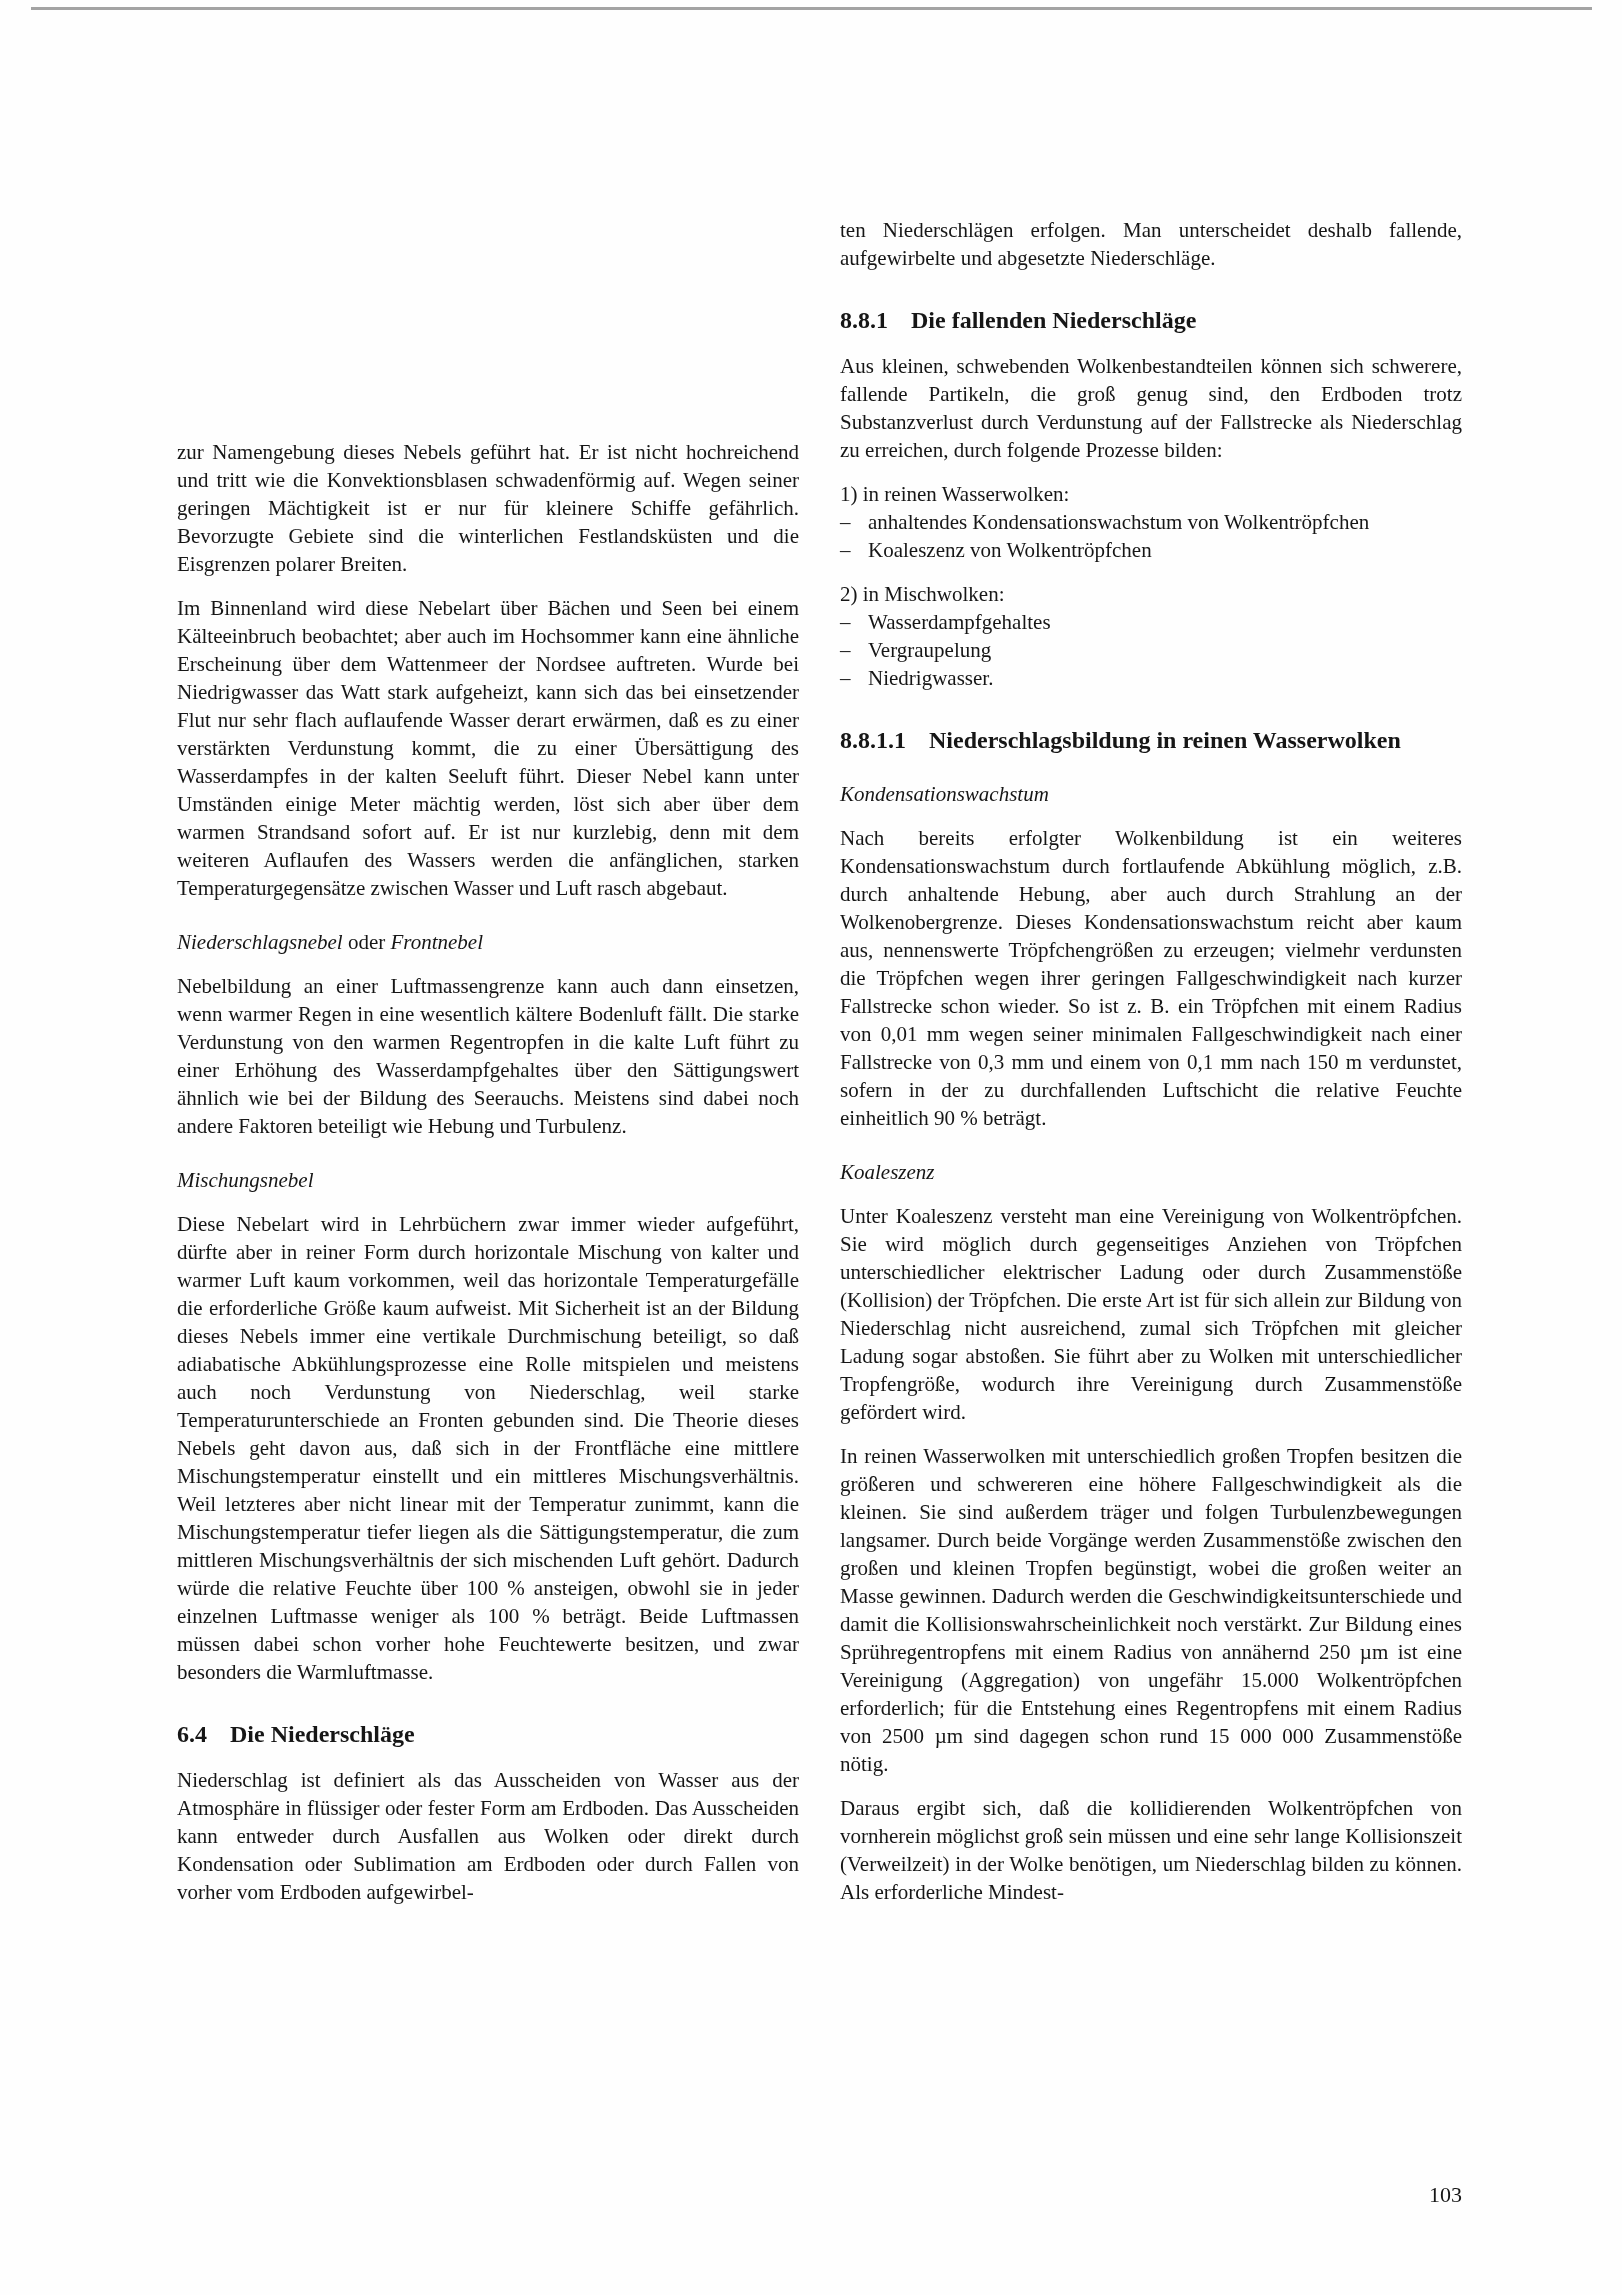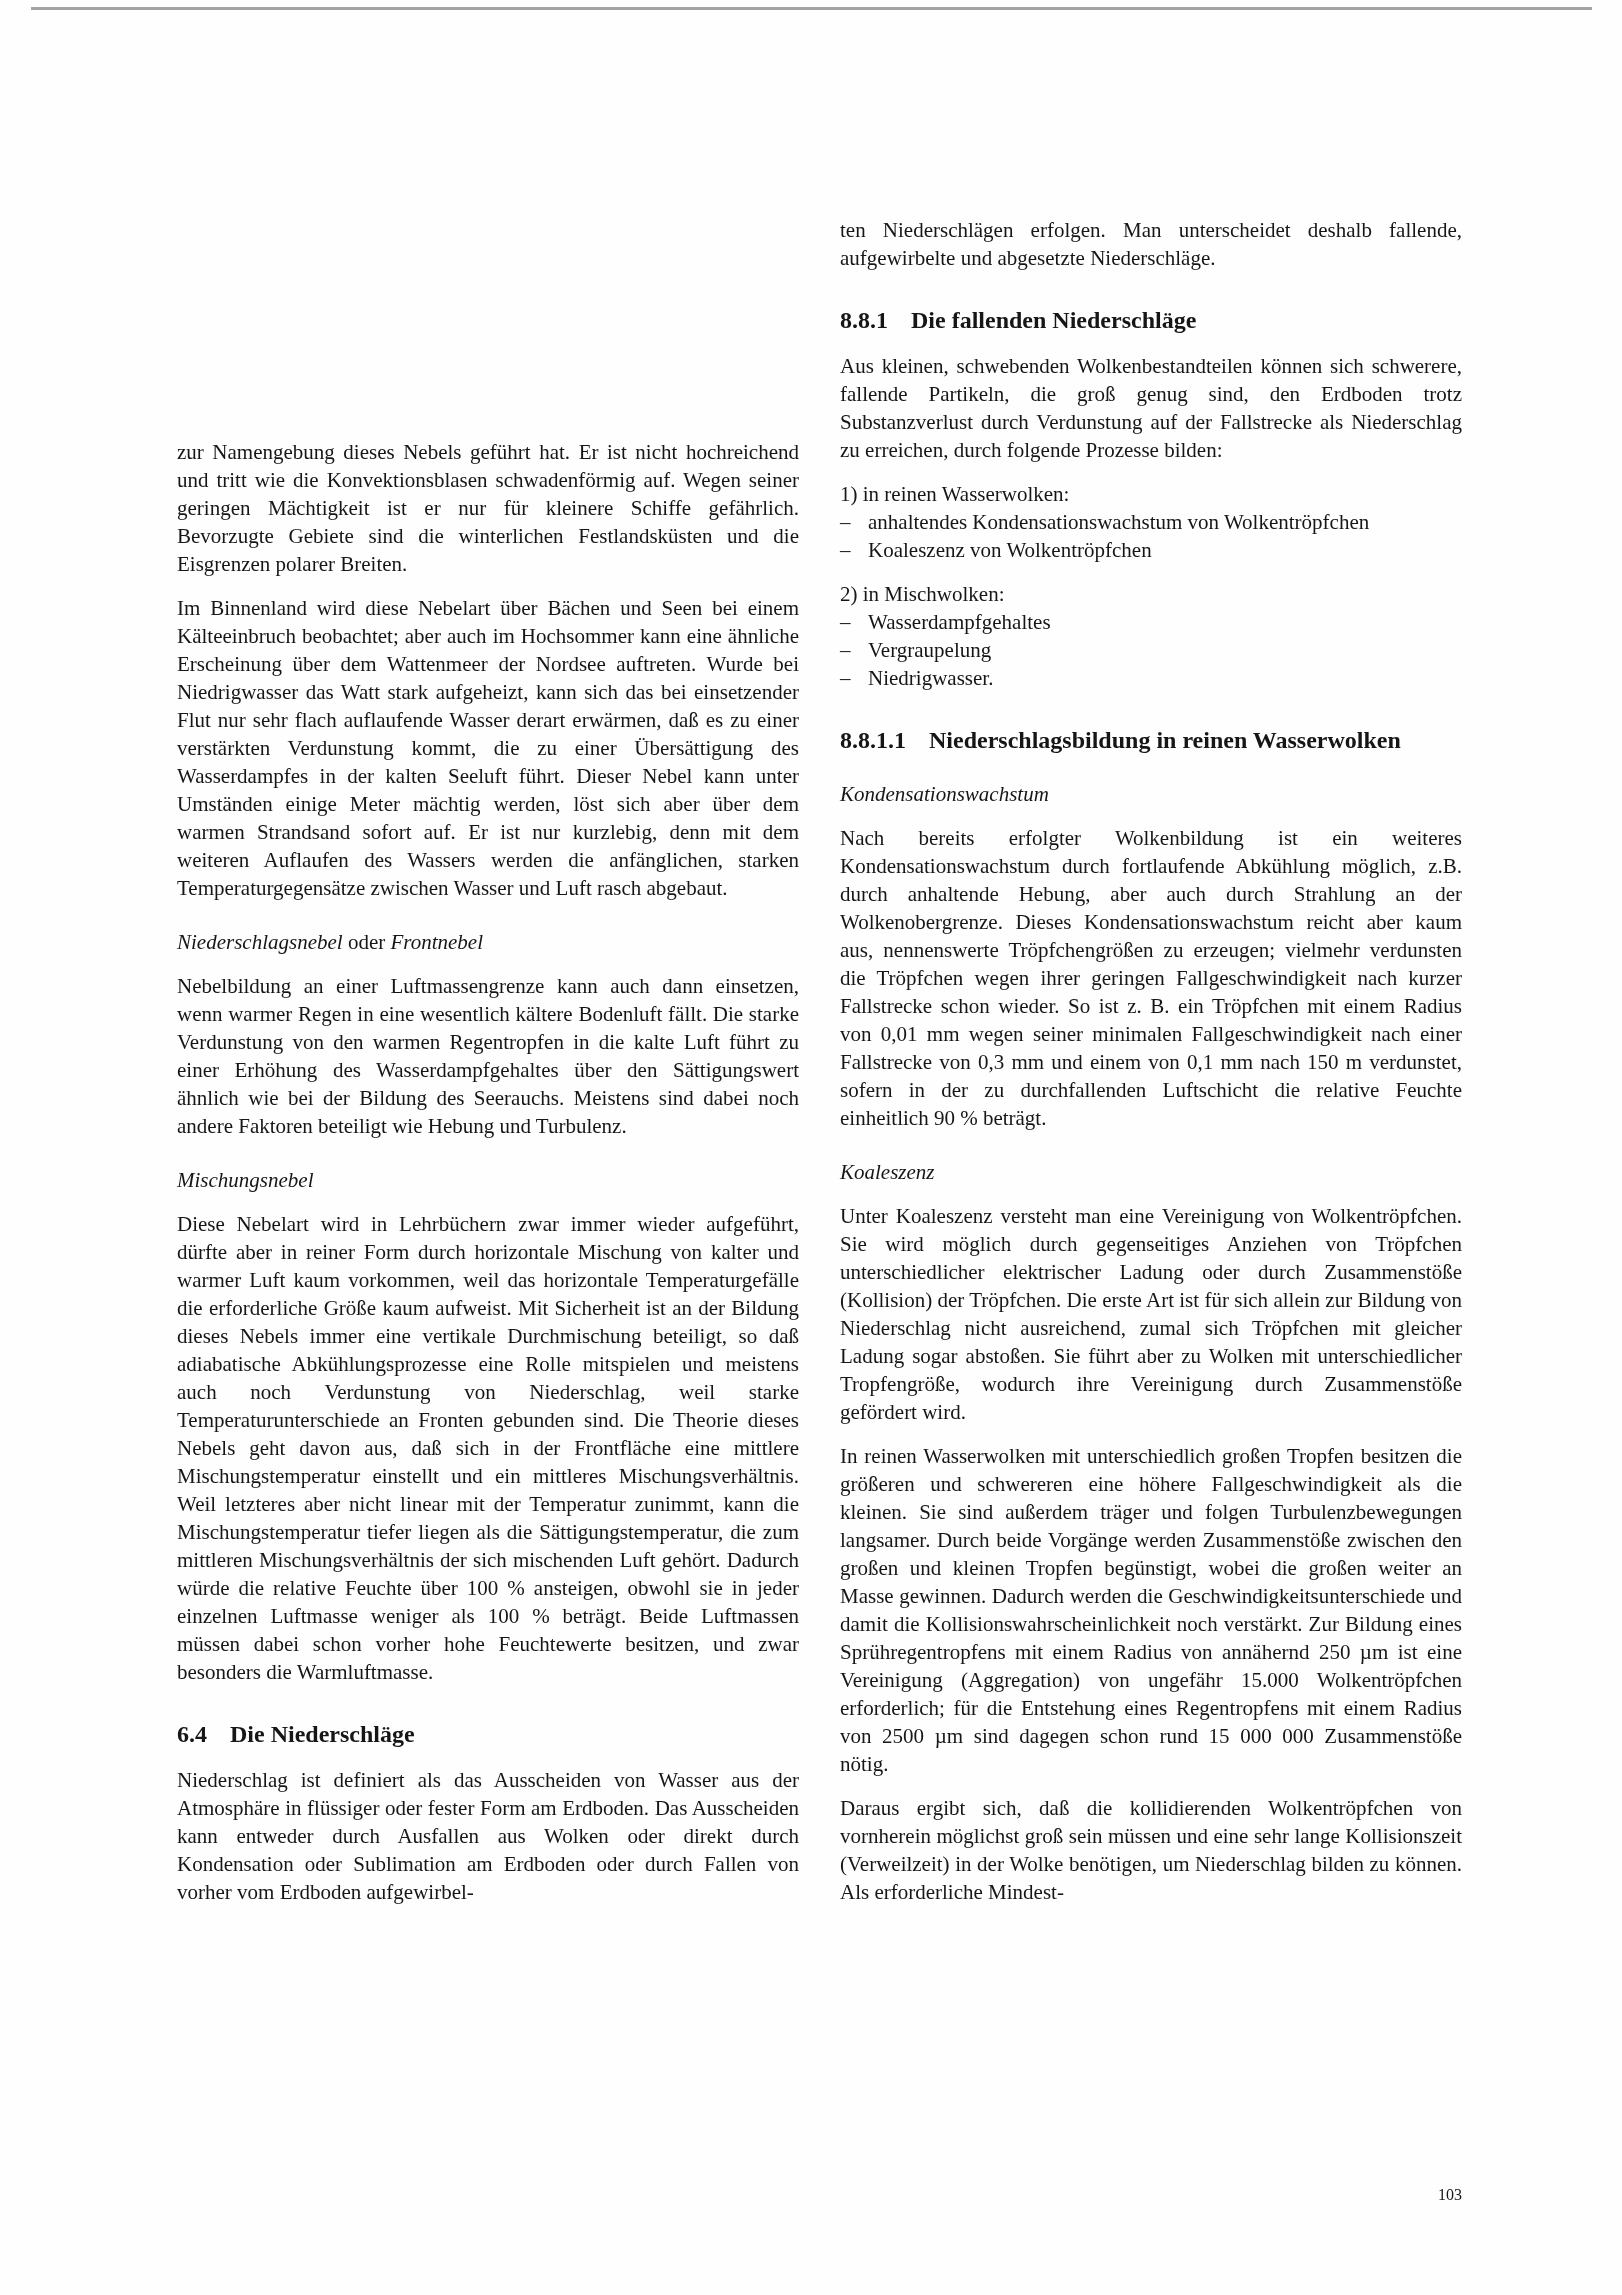--- a/index.html
+++ b/index.html
@@ -55,21 +55,21 @@
   }
   .h-bold .hnum { margin-right: 23px; }
   .list-label { margin: 16px 0 0 0; }
   .dash-item { display: flex; margin: 0; }
   .dash { flex: 0 0 28px; }
   .dash-text { flex: 1; text-align: justify; }
   .page-number {
     position: absolute;
     top: 2181px;
     right: 161px;
-    font-size: 16px;
+    font-size: 22px;
     line-height: 28px;
     color: #161616;
   }
 </style>
 </head>
 <body>
 
 <div class="top-rule"></div>
 
 <div class="content">

